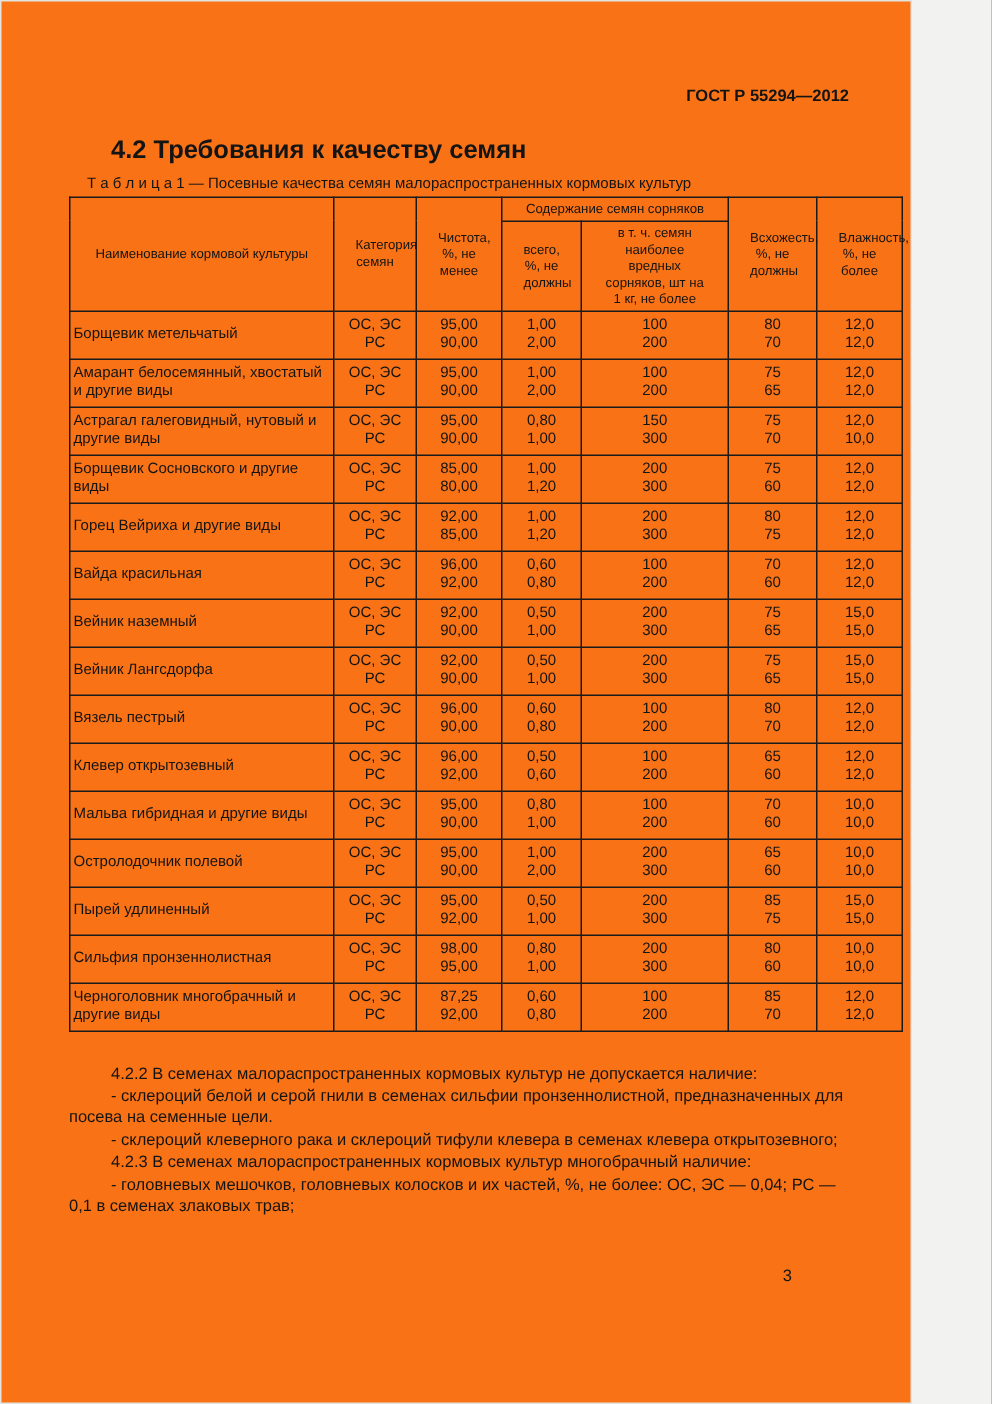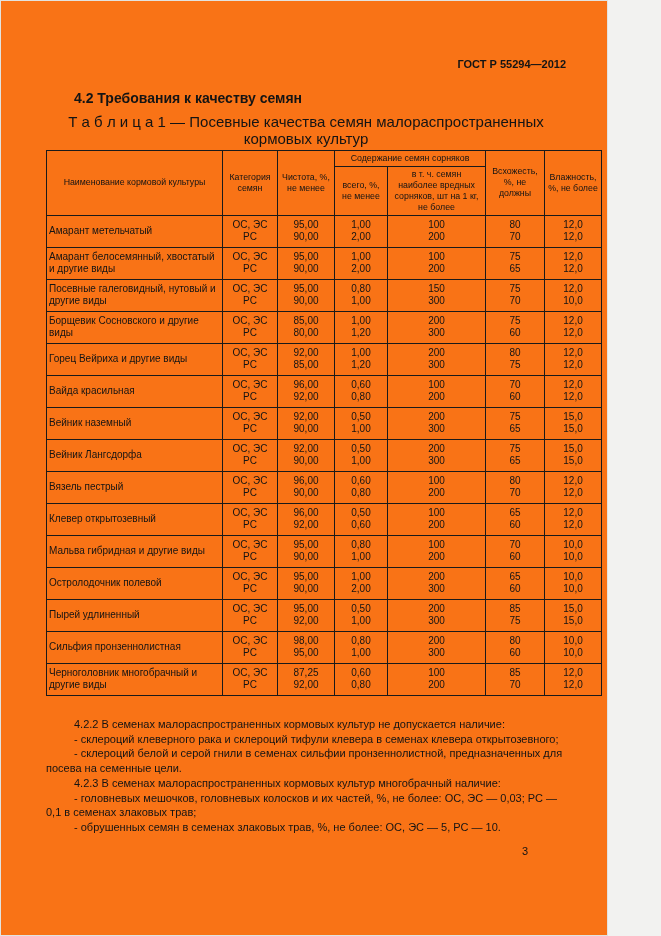--- a/index.html
+++ b/index.html
@@ -19,51 +19,50 @@
   }
   .content { padding: 58px 42px 0 46px; }
 
   .doc-number {
     text-align: right;
     font-weight: bold;
     font-size: 11px;
     margin: 0 0 20px 0;
   }
   .section-heading {
-    font-size: 14px;
+    font-size: 17px;
     font-weight: bold;
     margin: 4px 0 7px 0;
     padding-left: 28px;
   }
   .intro {
     font-size: 11px;
     line-height: 1.32;
     text-indent: 28px;
     margin: 0 0 10px 0;
   }
   .table-caption {
-    font-size: 15px;
-    margin: 2px 0 3px 0;
-    text-align: center;
+    font-size: 10px;
+    margin: 2px 0 3px 12px;
   }
 
   table.seed-table {
     border-collapse: collapse;
     table-layout: fixed;
     width: 100%;
   }
   table.seed-table th, table.seed-table td {
     border: 1px solid #1a1a1a;
   }
   table.seed-table thead th {
     font-size: 8.8px;
     font-weight: normal;
     text-align: center;
     vertical-align: middle;
-    padding: 2px 3px;
+    padding: 2px 14px;
     line-height: 1.25;
   }
   table.seed-table tbody td {
     font-size: 10px;
     vertical-align: middle;
     padding: 3px 2px;
     line-height: 1.25;
   }
   td.name-cell { text-align: left; padding-left: 6px; padding-right: 4px; }
   td.num-cell  { text-align: center; }
@@ -109,27 +108,27 @@
       <thead>
         <tr>
           <th rowspan="2">Наименование кормовой культуры</th>
           <th rowspan="2">Категория семян</th>
           <th rowspan="2">Чистота, %, не менее</th>
           <th colspan="2">Содержание семян сорняков</th>
           <th rowspan="2">Всхожесть, %, не должны</th>
           <th rowspan="2">Влажность, %, не более</th>
         </tr>
         <tr>
-          <th>всего, %, не менее</th>
+          <th>всего, %, не должны</th>
           <th>в т. ч. семян наиболее вредных сорняков, шт на 1 кг, не более</th>
         </tr>
       </thead>
       <tbody>
   <tr>
-    <td class="name-cell">Амарант метельчатый</td>
+    <td class="name-cell">Борщевик метельчатый</td>
     <td class="num-cell">
               <div>ОС, ЭС</div>
               <div>РС</div>
             </td>
     <td class="num-cell">
               <div>95,00</div>
               <div>90,00</div>
             </td>
     <td class="num-cell">
               <div>1,00</div>
@@ -171,21 +170,21 @@
               <div>75</div>
               <div>65</div>
             </td>
     <td class="num-cell">
               <div>12,0</div>
               <div>12,0</div>
             </td>
   </tr>
 
   <tr>
-    <td class="name-cell">Посевные галеговидный, нутовый и другие виды</td>
+    <td class="name-cell">Астрагал галеговидный, нутовый и другие виды</td>
     <td class="num-cell">
               <div>ОС, ЭС</div>
               <div>РС</div>
             </td>
     <td class="num-cell">
               <div>95,00</div>
               <div>90,00</div>
             </td>
     <td class="num-cell">
               <div>0,80</div>
@@ -538,23 +537,22 @@
     <td class="num-cell">
               <div>12,0</div>
               <div>12,0</div>
             </td>
   </tr>
 </tbody>
     </table>
 
     <div class="clauses">
         <p class="clause">4.2.2 В семенах малораспространенных кормовых культур не допускается наличие:</p>
+        <p class="clause">- склероций белой и серой гнили в семенах сильфии пронзеннолистной, предназначенных для посева на семенные цели.</p>
         <p class="clause">- склероций клеверного рака и склероций тифули клевера в семенах клевера открытозевного;</p>
-        <p class="clause">- склероций белой и серой гнили в семенах сильфии пронзеннолистной, предназначенных для посева на семенные цели.</p>
         <p class="clause">4.2.3 В семенах малораспространенных кормовых культур многобрачный наличие:</p>
-        <p class="clause">- головневых мешочков, головневых колосков и их частей, %, не более: ОС, ЭС — 0,03; РС — 0,1 в семенах злаковых трав;</p>
-        <p class="clause">- обрушенных семян в семенах злаковых трав, %, не более: ОС, ЭС — 5, РС — 10.</p>
+        <p class="clause">- головневых мешочков, головневых колосков и их частей, %, не более: ОС, ЭС — 0,04; РС — 0,1 в семенах злаковых трав;</p>
       </div>
 
   </div>
 
   <p class="page-number">3</p>
 </div>
 
 </body></html>

